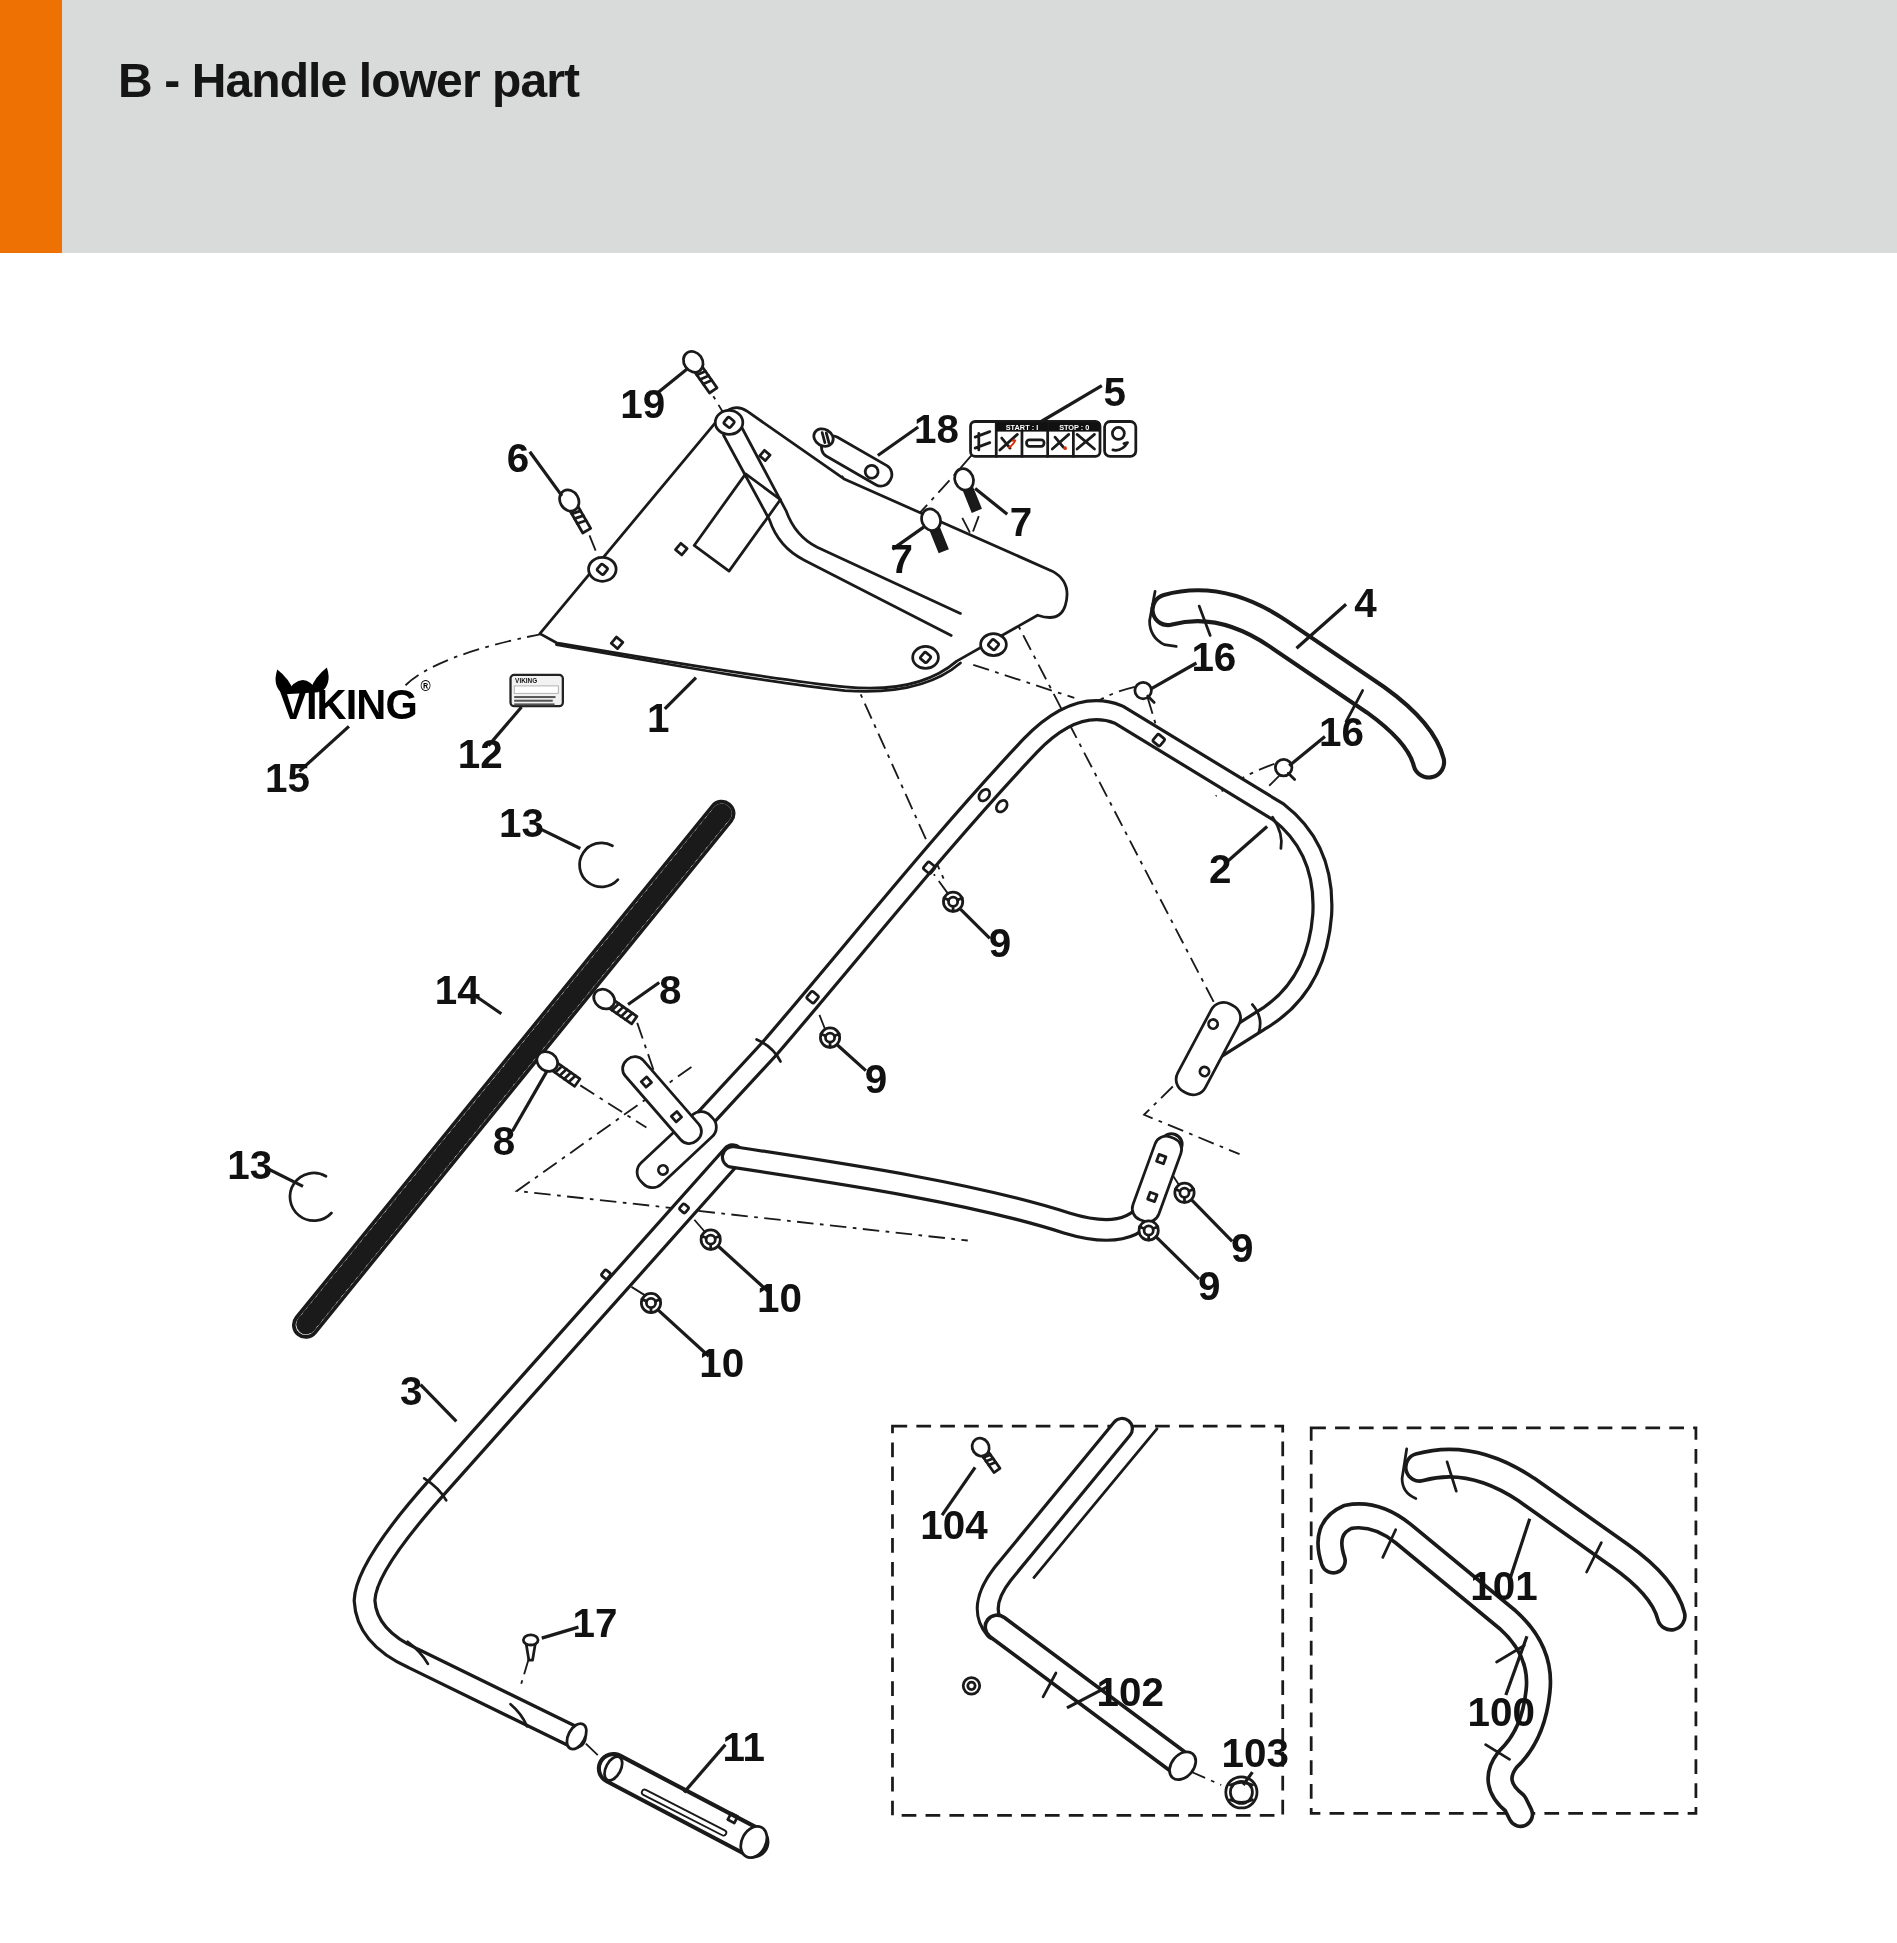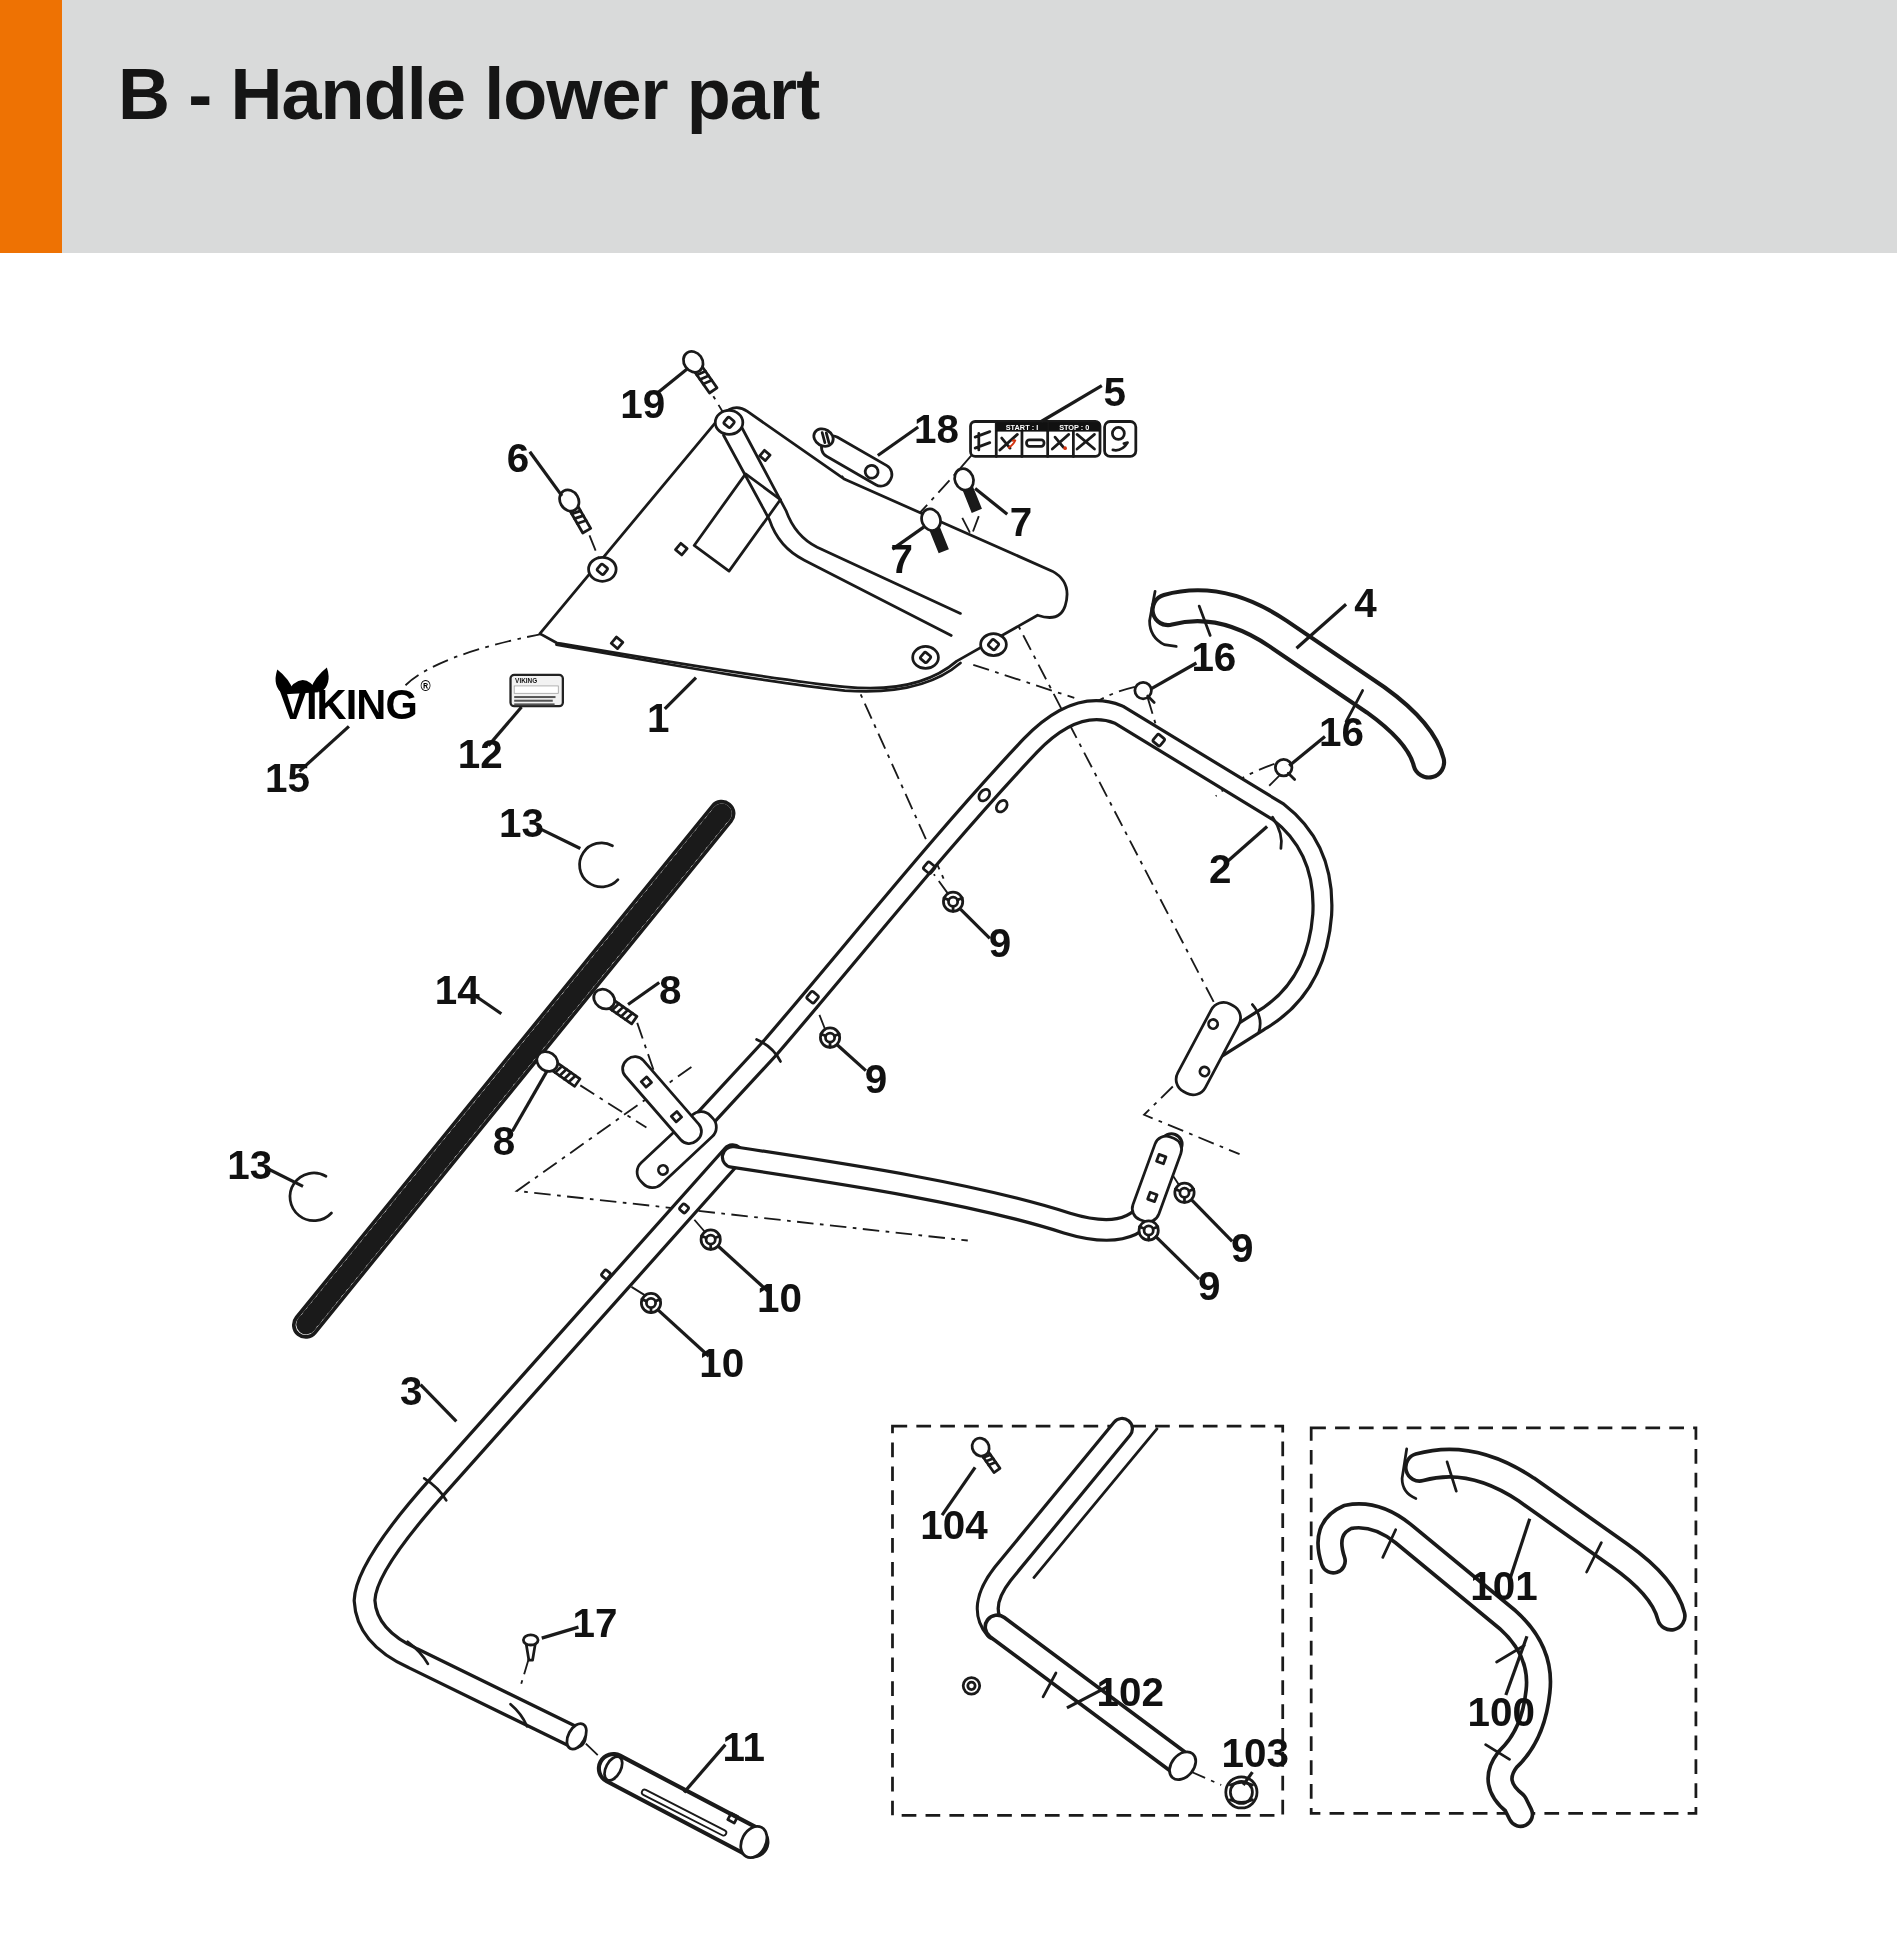--- a/index.html
+++ b/index.html
@@ -1,20 +1,20 @@
 <!DOCTYPE html>
 <html style="font-size:14.7px"><head>
 <meta charset="utf-8">
 <style>
   html,body{margin:0;padding:0;background:#fff;}
   body{width:1897px;height:1943px;position:relative;overflow:hidden;
        font-family:"Liberation Sans",sans-serif;}
   .band{position:absolute;left:0;top:0;width:1897px;height:253px;background:#d9dada;}
   .accent{position:absolute;left:0;top:0;width:62px;height:253px;background:#ee7203;}
-  .title{position:absolute;left:118px;top:53px;font-size:72px;font-weight:700;
+  .title{position:absolute;left:118px;top:53px;font-size:48px;font-weight:700;
          letter-spacing:-0.9px;color:#151515;white-space:nowrap;}
   svg{position:absolute;left:0;top:0;}
   .ln{fill:none;stroke:#1a1a1a;stroke-width:3;stroke-linecap:round;stroke-linejoin:round;}
   .fillw{fill:#fff;stroke:#1a1a1a;stroke-width:3;stroke-linejoin:round;}
   .tube{fill:none;stroke:#1a1a1a;stroke-linecap:round;stroke-linejoin:round;}
   .tubi{fill:none;stroke:#fff;stroke-linecap:round;stroke-linejoin:round;}
   .dd{fill:none;stroke:#1a1a1a;stroke-width:2;stroke-dasharray:18 7 4 7;}
   .ldr{stroke:#1a1a1a;stroke-width:3.5;fill:none;}
   .callout{font:700 44px "Liberation Sans",sans-serif;fill:#111;text-anchor:middle;}
   .decaltxt{font:700 8px "Liberation Sans",sans-serif;fill:#fff;text-anchor:middle;}

